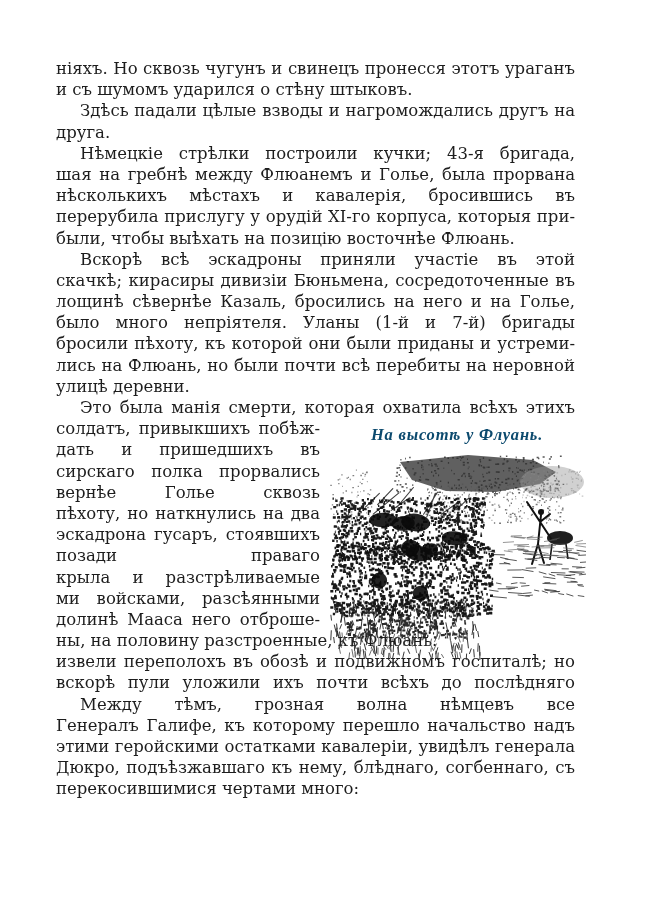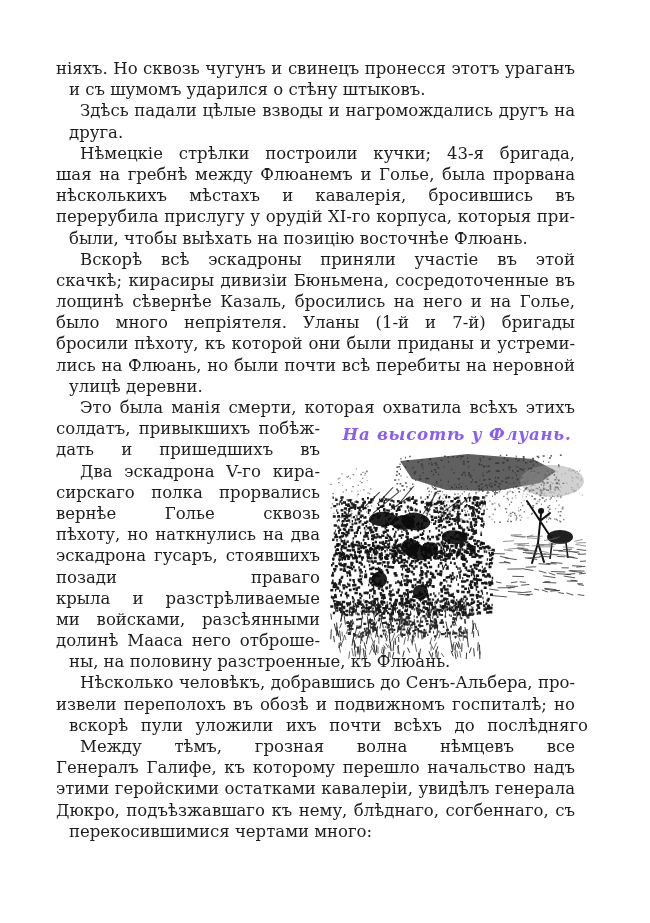--- a/index.html
+++ b/index.html
@@ -14,31 +14,32 @@
   #text-flow {
     position:absolute; left:56px; top:58px; width:519px;
   }
   .line {
     width:519px; height:21.2px; line-height:21.2px;
     font-size:16.5px; color:#1d1d1d;
     text-align:justify; text-align-last:justify;
     overflow:hidden; white-space:normal;
   }
   .line.narrow { width:264px; }
-  .line.para-end { text-align-last:left;margin-left:13px; }
+  .line.para-end { text-align-last:left; }
   .line.indent { text-indent:24px; }
   #figure-block {
     position:absolute; left:328px; top:425px; width:258px;
   }
   .caption {
     width:100%; text-align:center;
     font-style:italic; font-weight:bold;
     font-size:16.5px; letter-spacing:0.8px;
-    color:#8b5cf6; margin:0 0 7px 0;
+    color:#0c4a6e; margin:0 0 7px 0;
     white-space:nowrap;
+    font-family:Liberation Serif, serif;
   }
   #engraving { display:block; }
 </style>
 </head>
 <body>
 
 <div id="page">
   <div id="text-flow">
       <div class="line">ніяхъ. Но сквозь чугунъ и свинецъ пронесся этотъ ураганъ</div>
       <div class="line para-end">и съ шумомъ ударился о стѣну штыковъ.</div>
@@ -52,31 +53,29 @@
       <div class="line indent">Вскорѣ всѣ эскадроны приняли участіе въ этой бѣшеной</div>
       <div class="line">скачкѣ; кирасиры дивизіи Бюньмена, сосредоточенные въ</div>
       <div class="line">лощинѣ сѣвернѣе Казаль, бросились на него и на Голье, гдѣ</div>
       <div class="line">было много непріятеля. Уланы (1-й и 7-й) бригады Саваресса</div>
       <div class="line">бросили пѣхоту, къ которой они были приданы и устреми-</div>
       <div class="line">лись на Флюань, но были почти всѣ перебиты на неровной</div>
       <div class="line para-end">улицѣ деревни.</div>
       <div class="line indent">Это была манія смерти, которая охватила всѣхъ этихъ</div>
       <div class="line narrow">солдатъ, привыкшихъ побѣж-</div>
       <div class="line narrow">дать и пришедшихъ въ отчаяніе</div>
-      <div class="line narrow indent">Два эскадрона V-го кира-</div>
       <div class="line narrow">сирскаго полка прорвались сѣ-</div>
       <div class="line narrow">вернѣе Голье сквозь прусскую</div>
       <div class="line narrow">пѣхоту, но наткнулись на два</div>
       <div class="line narrow">эскадрона гусаръ, стоявшихъ</div>
       <div class="line narrow">позади праваго непріятельскаго</div>
       <div class="line narrow">крыла и разстрѣливаемые всѣ-</div>
       <div class="line narrow">ми войсками, разсѣянными въ</div>
       <div class="line narrow">долинѣ Мааса него отброше-</div>
       <div class="line para-end">ны, на половину разстроенные, къ Флюань.</div>
-      <div class="line indent">Нѣсколько человѣкъ, добравшись до Сенъ-Альбера, про-</div>
       <div class="line">извели переполохъ въ обозѣ и подвижномъ госпиталѣ; но</div>
       <div class="line para-end">вскорѣ пули уложили ихъ почти всѣхъ до послѣдняго человѣка.</div>
       <div class="line indent">Между тѣмъ, грозная волна нѣмцевъ все увеличивалась.</div>
       <div class="line">Генералъ Галифе, къ которому перешло начальство надъ</div>
       <div class="line">этими геройскими остатками кавалеріи, увидѣлъ генерала</div>
       <div class="line">Дюкро, подъѣзжавшаго къ нему, блѣднаго, согбеннаго, съ</div>
       <div class="line para-end">перекосившимися чертами много:</div>
     </div>
 
   <div id="figure-block">

